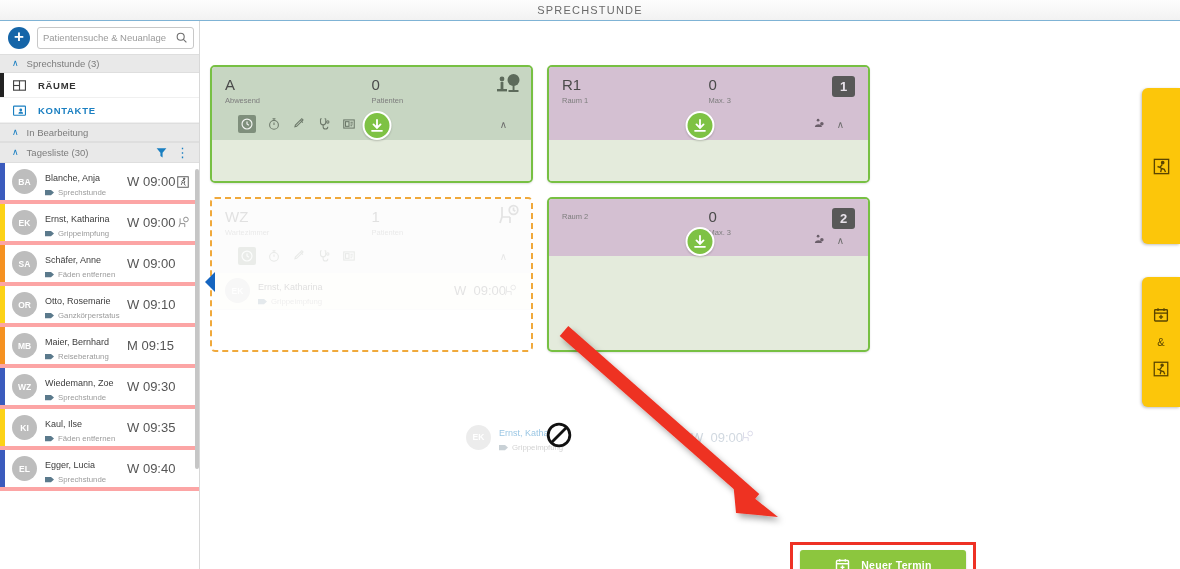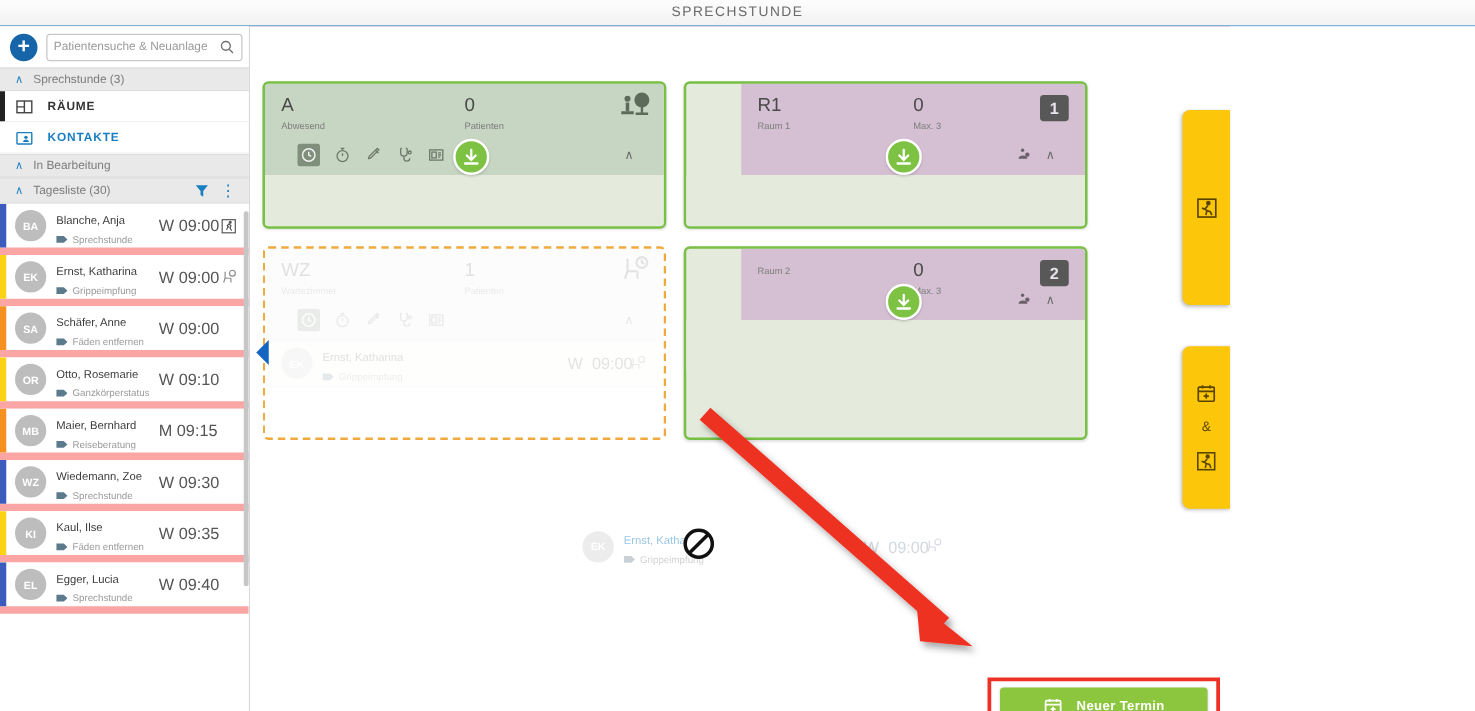--- a/index.html
+++ b/index.html
@@ -1,21 +1,21 @@
 <!DOCTYPE html>
 <html><head>
 <meta charset="utf-8">
 <style>
   * { box-sizing: border-box; margin: 0; padding: 0; }
   html, body {
     width: 1180px; height: 569px;
     font-family: "Liberation Sans", sans-serif;
     background: #ffffff; overflow: hidden;
   }
-  #app { position: relative; width: 984px; height: 569px; background:#701a75; }
+  #app { position: relative; width: 1180px; height: 569px; background:#a3a3a3; }
 
   
   .topbar {
     position: absolute; left:0; top:0; width:1180px; height:21px;
     background: linear-gradient(#fdfdfd,#f2f2f2);
     border-bottom: 1px solid #7fb3d5;
     display:flex; align-items:center; justify-content:center;
   }
   .topbar-title {
     font-size: 11px; letter-spacing: 1.2px; color:#6a6a6a;
@@ -76,21 +76,21 @@
     border-top:1px solid #dedede; border-bottom:1px solid #dedede;
     font-size:9.5px; color:#7c7c7c;
   }
   .tagesliste-row .spacer { flex:1; }
   .filter-ico { width:13px; height:13px; cursor:pointer; }
   .dots { color:#1a7fc1; font-size:13px; line-height:1; cursor:pointer; letter-spacing:0; }
 
   .patient-list { flex:1; overflow:hidden; position:relative; background:#fff; }
   .patient-row {
     height:41px; display:flex; align-items:center; position:relative;
-    border-bottom:6px solid #fca5a5; background:#fff; cursor:pointer;
+    border-bottom:4px solid #fca5a5; background:#fff; cursor:pointer;
     padding-left:12px; padding-right:6px;
   }
   .stripe { position:absolute; left:0; top:0; bottom:0; width:5px; }
   .avatar {
     width:25px; height:25px; border-radius:50%; background:#bdbdbd;
     color:#fff; font-size:8.5px; font-weight:600;
     display:flex; align-items:center; justify-content:center; flex:0 0 auto;
   }
   .p-main { flex:1; margin-left:8px; min-width:0; }
   .p-name { font-size:9px; color:#3c3c3c; white-space:nowrap; overflow:hidden; text-overflow:ellipsis;}
@@ -119,21 +119,21 @@
     position:absolute; left:10px; top:44px; width:660px;
     display:grid; grid-template-columns:1fr 1fr; gap:14px;
   }
 
   .room-card {
     border:2px solid #77c043; border-radius:5px; overflow:hidden;
     background:#e4ebdc; box-shadow:0 1px 2px rgba(0,0,0,.12);
   }
   .rc-head { padding:10px 13px 0 13px; position:relative; }
   .rc-head.abw { background:#c7d6c2; }
-  .rc-head.room { background:#d4c0d2;margin-left:44px; }
+  .rc-head.room { background:#d4c0d2; }
   .rc-title { font-size:15px; color:#4a4a4a; font-weight:400; line-height:1.05; }
   .rc-sub { font-size:7.5px; color:#7d7d7d; margin-top:3px; }
   .rc-count { position:absolute; left:50%; top:10px; }
   .rc-count .num { font-size:15px; color:#4a4a4a; line-height:1.05; }
   .rc-count .lbl { font-size:7.5px; color:#7d7d7d; margin-top:3px; }
   .rc-badge {
     position:absolute; right:13px; top:9px; width:23px; height:21px;
     background:#585858; color:#e8e2ea; border-radius:3px;
     display:flex; align-items:center; justify-content:center;
     font-size:13px; font-weight:600;

